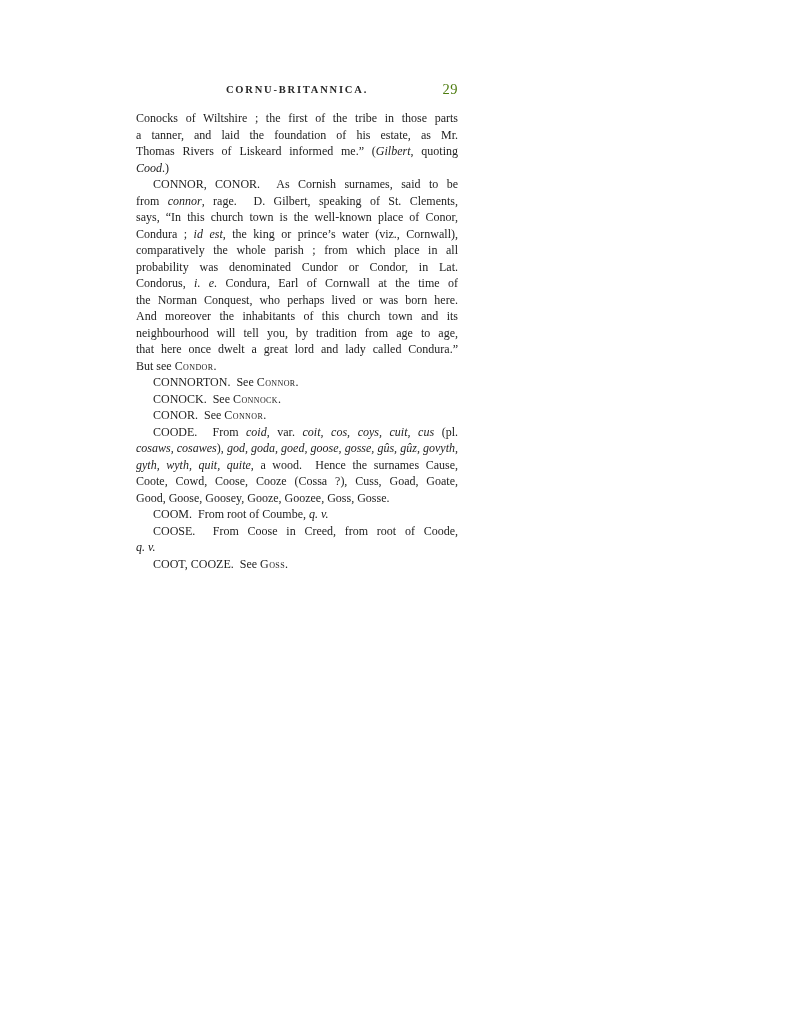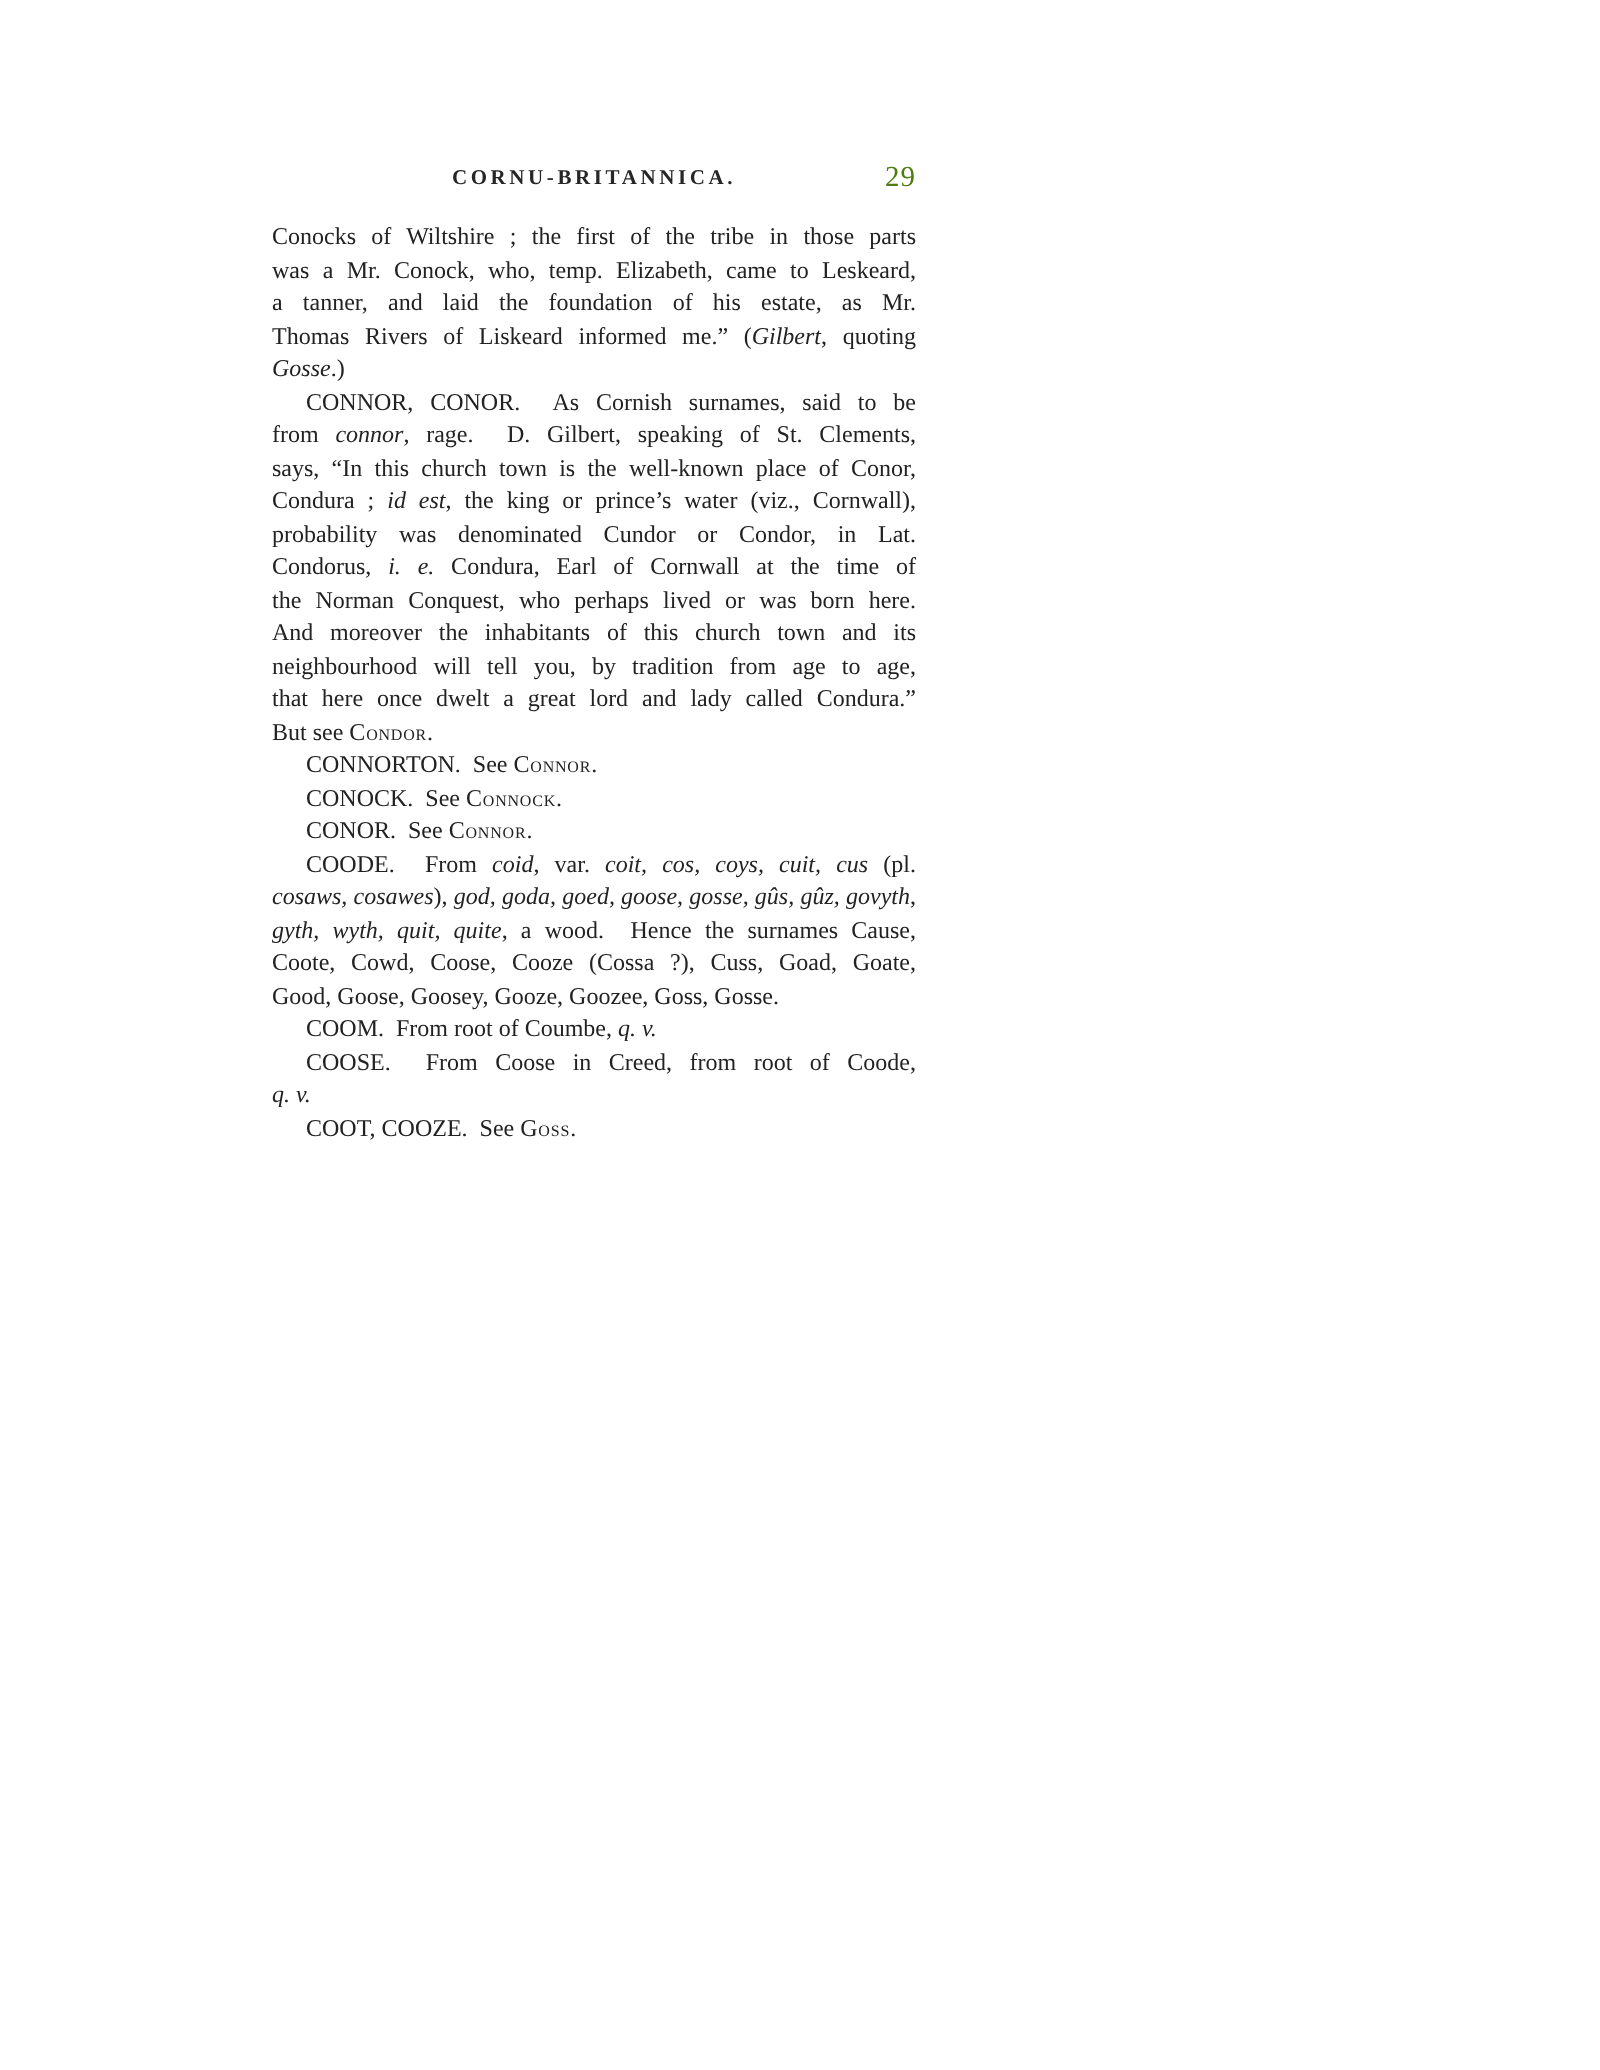--- a/index.html
+++ b/index.html
@@ -68,28 +68,28 @@
 </head>
 <body>
 
 <div class="page">
   <div class="running-header">
     <div class="header-title">CORNU-BRITANNICA.</div>
     <div class="page-number">29</div>
   </div>
   <div class="text-block">
       <div class="line just"><span>Conocks of Wiltshire ; the first of the tribe in those parts</span></div>
-      <div class="line just"><span>was a Mr. Conock, who, temp. Elizabeth, came to Leskeard,</span></div>
       <div class="line just"><span>a tanner, and laid the foundation of his estate, as Mr.</span></div>
       <div class="line just"><span>Thomas Rivers of Liskeard informed me.” (</span><span class="it">Gilbert</span><span>, quoting</span></div>
-      <div class="line"><span class="it">Gosse</span><span>.)</span></div>
+      <div class="line"><span class="it">Cood</span><span>.)</span></div>
       <div class="line just indent"><span>CONNOR, CONOR.&nbsp; As Cornish surnames, said to be</span></div>
       <div class="line just"><span>from </span><span class="it">connor</span><span>, rage.&nbsp; D. Gilbert, speaking of St. Clements,</span></div>
       <div class="line just"><span>says, “In this church town is the well-known place of Conor,</span></div>
       <div class="line just"><span>Condura ; </span><span class="it">id est</span><span>, the king or prince’s water (viz., Cornwall),</span></div>
+      <div class="line just"><span>comparatively the whole parish ; from which place in all</span></div>
       <div class="line just"><span>probability was denominated Cundor or Condor, in Lat.</span></div>
       <div class="line just"><span>Condorus, </span><span class="it">i. e.</span><span> Condura, Earl of Cornwall at the time of</span></div>
       <div class="line just"><span>the Norman Conquest, who perhaps lived or was born here.</span></div>
       <div class="line just"><span>And moreover the inhabitants of this church town and its</span></div>
       <div class="line just"><span>neighbourhood will tell you, by tradition from age to age,</span></div>
       <div class="line just"><span>that here once dwelt a great lord and lady called Condura.”</span></div>
       <div class="line"><span>But see </span><span class="sc">Condor</span><span>.</span></div>
       <div class="line indent"><span>CONNORTON. See </span><span class="sc">Connor</span><span>.</span></div>
       <div class="line indent"><span>CONOCK. See </span><span class="sc">Connock</span><span>.</span></div>
       <div class="line indent"><span>CONOR. See </span><span class="sc">Connor</span><span>.</span></div>

